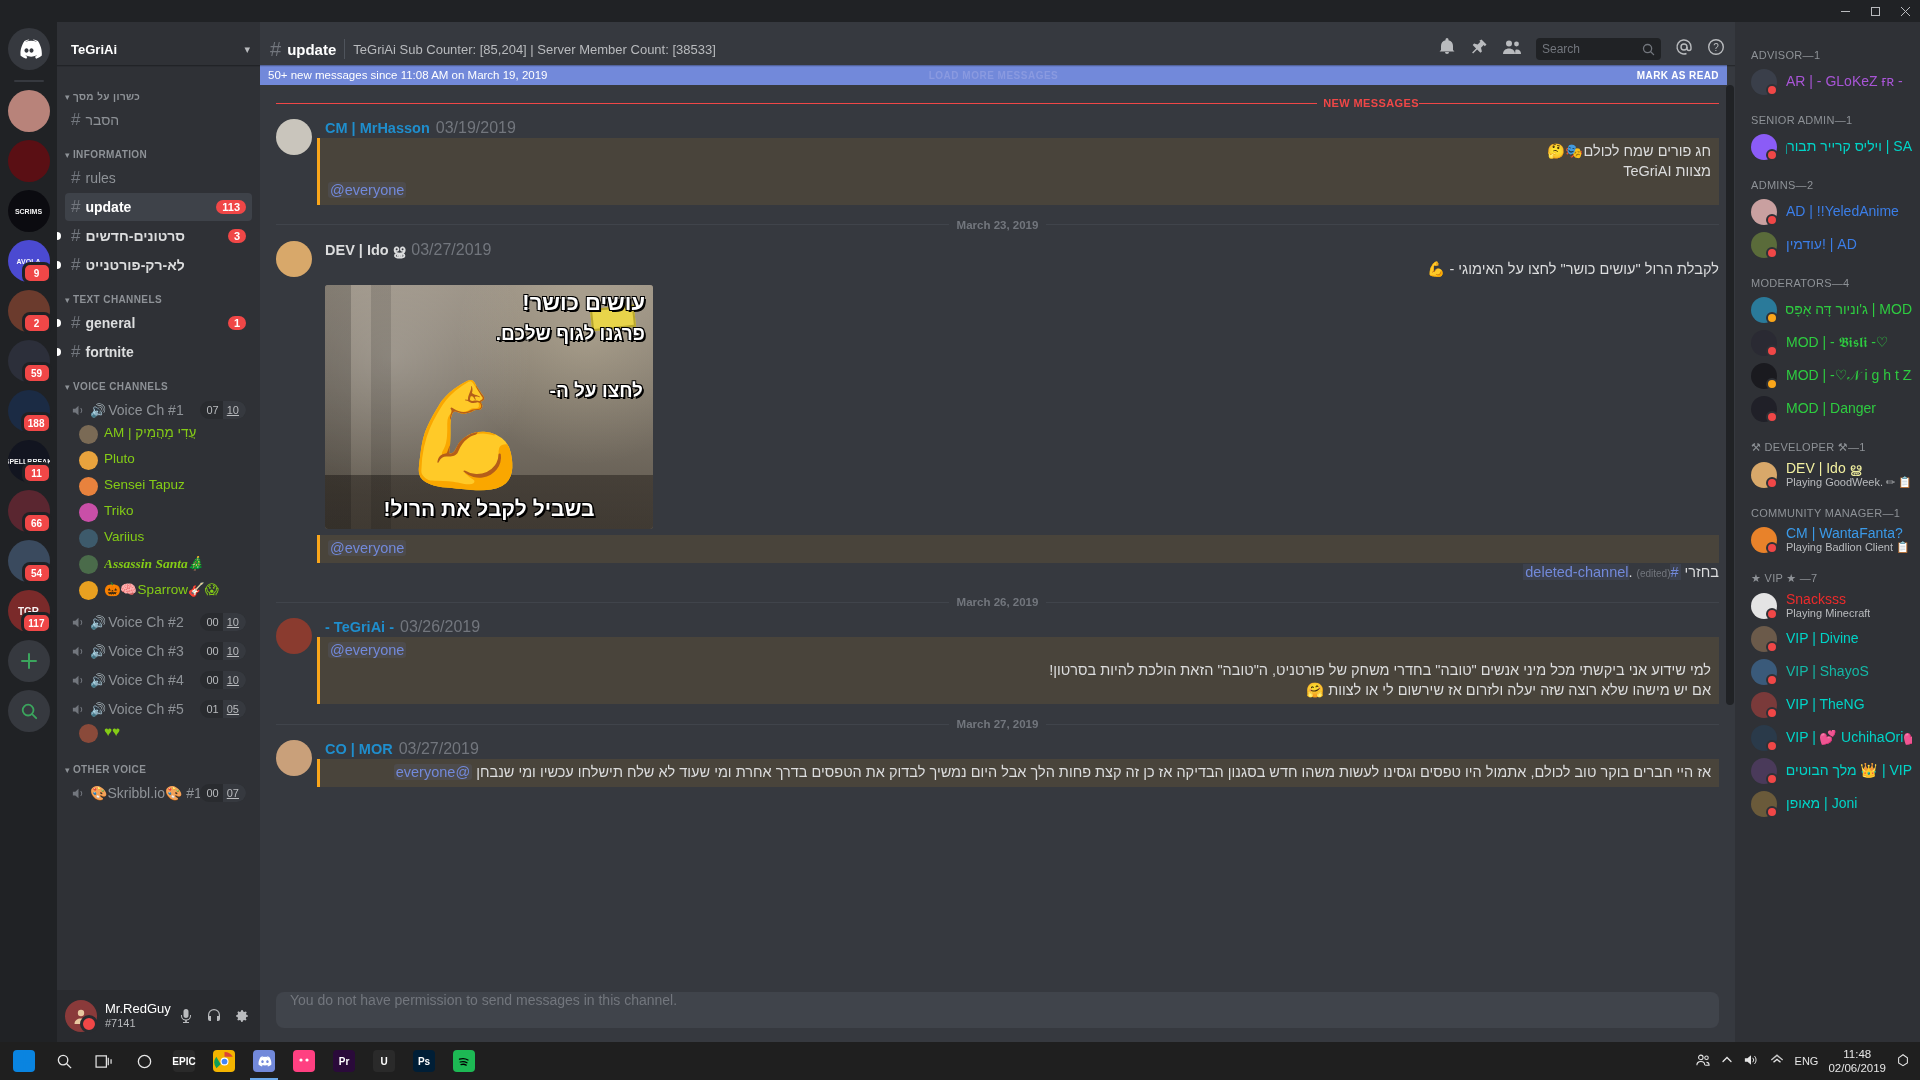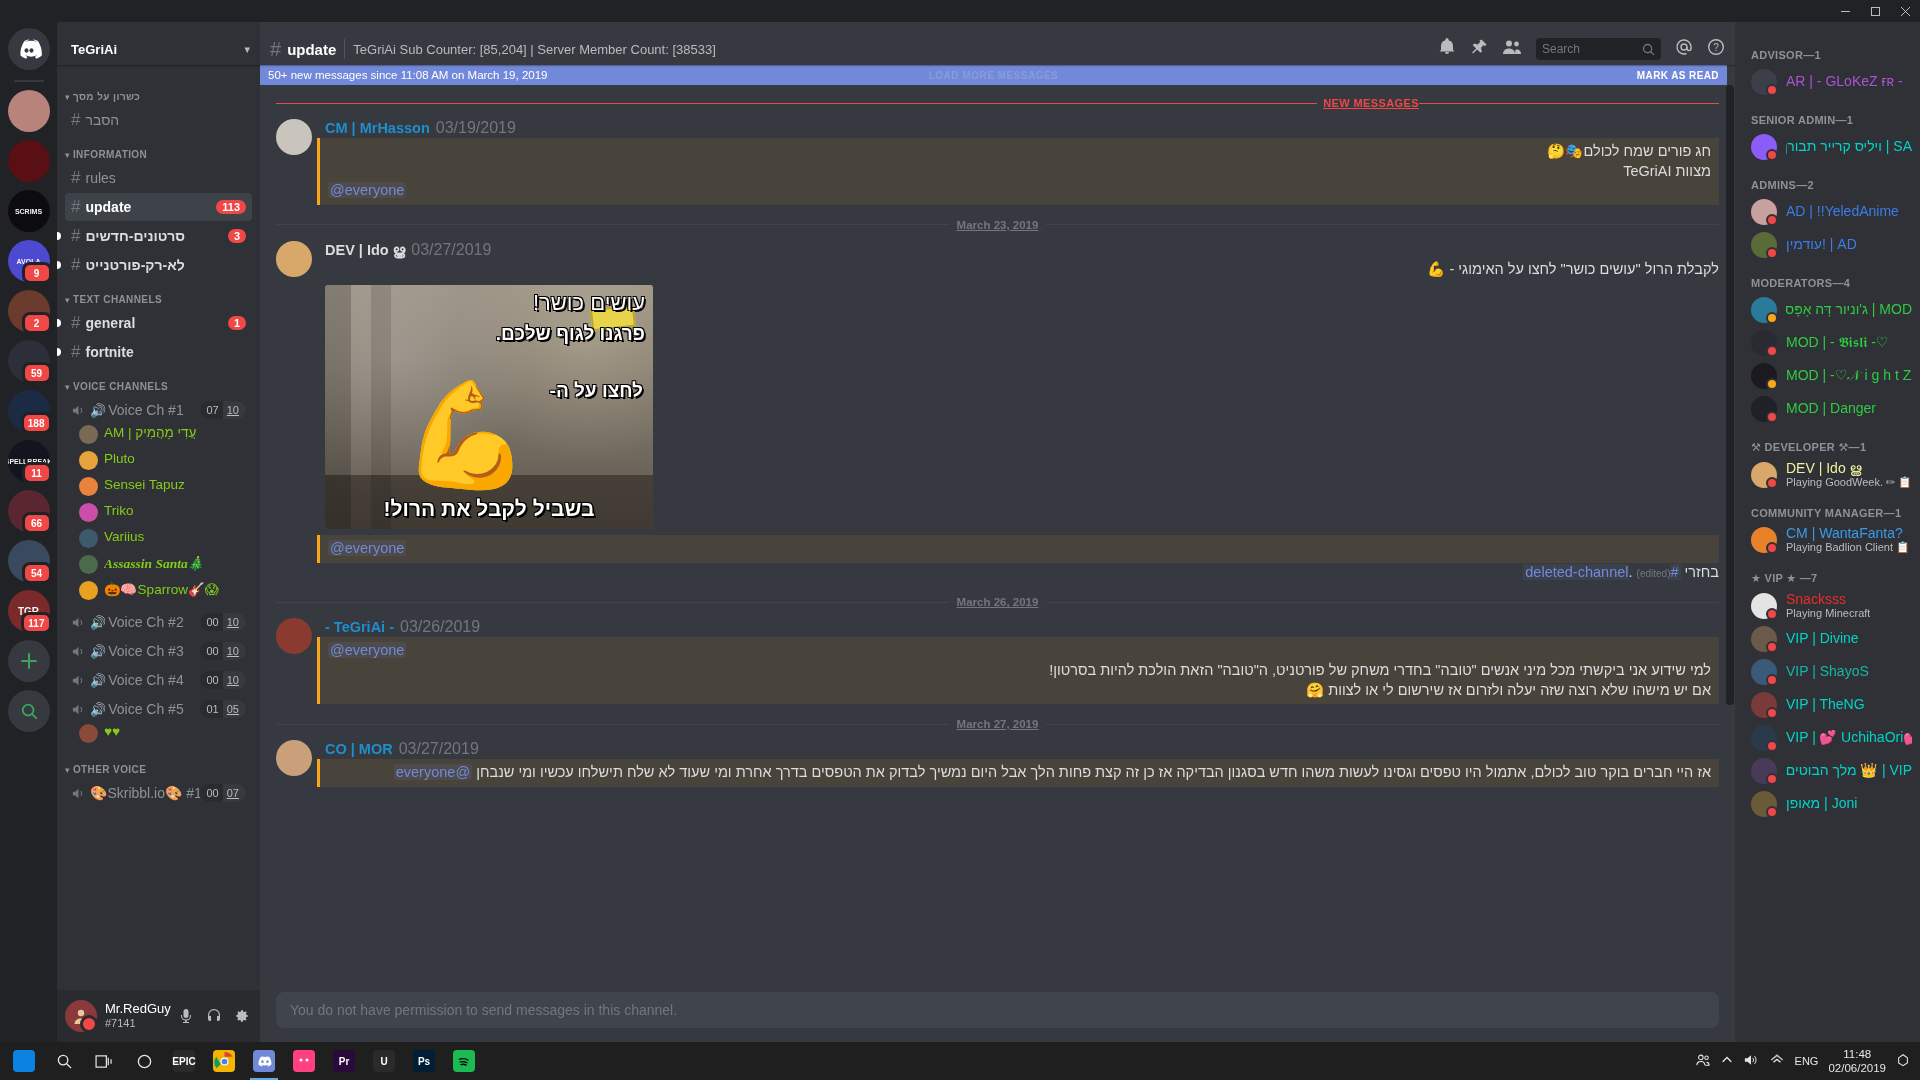--- a/index.html
+++ b/index.html
@@ -145,21 +145,21 @@
     height: 20px; flex: 0 0 20px; background: #7289da; color: #fff; font-size: 11.5px;
     display: flex; align-items: center; justify-content: space-between; padding: 0 8px;
     position: relative; margin: 0 8px 0 0;
   }
   .newbar .loadmore { position: absolute; left: 50%; transform: translateX(-50%);
     font-size: 10px; letter-spacing: .5px; color: #8a9ae0; font-weight: 600; }
   .newbar .mark { font-size: 10px; font-weight: 700; letter-spacing: .4px; }
 
   .messages { flex: 1; position: relative; overflow: hidden; padding-bottom: 4px; }
   .divider-red, .divider-gray {
-    display: flex; align-items: center; margin: 12px 16px 0 16px; font-size: 11px; font-weight: 600; text-decoration: underline;
+    display: flex; align-items: center; margin: 12px 16px 0 16px; font-size: 11px; font-weight: 600;
   }
   .divider-red { color: #f04747; }
   .divider-red .ln { flex: 1; height: 1px; background: #f04747; }
   .divider-red .tx { padding-left: 6px; letter-spacing: .4px; }
   .divider-gray { color: #72767d; justify-content: center; gap: 0; }
   .divider-gray .ln { flex: 1; height: 1px; background: #40444b; }
   .divider-gray .tx { padding: 0 8px; font-size: 11.5px; }
 
   .msg { display: flex; padding: 10px 16px 2px 16px; gap: 13px; }
   .msg .ava { width: 36px; height: 36px; border-radius: 50%; flex: 0 0 36px; overflow: hidden;
@@ -190,40 +190,40 @@
       linear-gradient(180deg, #9a9184 0%, #7f776b 45%, #5d564c 100%);
     filter: blur(0.4px);
   }
   .meme .photo::after {
     content:""; position: absolute; inset: 0;
     background:
       linear-gradient(90deg, rgba(0,0,0,.18) 0 8%, transparent 8% 14%, rgba(0,0,0,.12) 14% 20%, transparent 20% 100%),
       linear-gradient(0deg, rgba(40,35,30,.55) 0 22%, transparent 22% 100%);
   }
   .meme .tl { position: absolute; left: 8px; top: 6px; right: 8px; text-align: right; direction: rtl;
-    color: #fff; font-weight: 400; font-size: 22px; text-shadow: 2px 2px 0 #000, -1px -1px 0 #000, 1px -1px 0 #000, -1px 1px 0 #000;
+    color: #fff; font-weight: 700; font-size: 22px; text-shadow: 2px 2px 0 #000, -1px -1px 0 #000, 1px -1px 0 #000, -1px 1px 0 #000;
     line-height: 1.12; }
   .meme .t2 { position: absolute; left: 8px; top: 38px; right: 8px; text-align: right; direction: rtl;
     color: #fff; font-weight: 800; font-size: 19px; text-shadow: 2px 2px 0 #000, -1px -1px 0 #000, 1px -1px 0 #000, -1px 1px 0 #000; }
   .meme .t3 { position: absolute; right: 10px; top: 95px; color: #fff; font-weight: 800; font-size: 19px;
     direction: rtl; text-shadow: 2px 2px 0 #000, -1px -1px 0 #000, 1px -1px 0 #000, -1px 1px 0 #000; }
   .meme .t4 { position: absolute; left: 0; right: 0; bottom: 8px; text-align: center; direction: rtl;
     color: #fff; font-weight: 800; font-size: 21px; text-shadow: 2px 2px 0 #000, -1px -1px 0 #000, 1px -1px 0 #000, -1px 1px 0 #000; }
   .meme .bicep { position: absolute; left: 76px; top: 98px; font-size: 104px; line-height: 1; }
   .meme .yellowbox { position: absolute; right: 18px; top: 22px; width: 44px; height: 22px;
     background: #e8d44a; transform: rotate(-6deg); border: 2px solid #b7a62e; }
 
   .composer {
     margin: 8px 16px 14px 16px; background: #40444b; border-radius: 8px; height: 36px;
-    display: flex; align-items: center; padding: 0 14px; color: #72767d; font-size: 14px;
+    display: flex; padding: 0 14px; color: #72767d; font-size: 14px;
   }
 
   
   .members { width: 185px; flex: 0 0 185px; background: #2f3136; overflow: hidden; padding-top: 11px; }
-  .m-cat { color: #8e9297; font-size: 11px; font-weight: 700; letter-spacing: .3px;
+  .m-cat { color: #8e9297; font-size: 11px; font-weight: 400; letter-spacing: .3px;
     padding: 16px 8px 4px 16px; text-transform: uppercase; }
   .m-row { display: flex; align-items: center; gap: 9px; padding: 1px 8px 1px 16px; height: 33px; }
   .m-ava { width: 26px; height: 26px; border-radius: 50%; flex: 0 0 26px; position: relative; overflow: visible; }
   .m-ava .img { width: 26px; height: 26px; border-radius: 50%; overflow: hidden; display: flex;
     align-items: center; justify-content: center; font-size: 11px; }
   .m-ava .dot { position: absolute; right: -1px; bottom: -1px; width: 8px; height: 8px; border-radius: 50%;
     border: 2.5px solid #2f3136; box-sizing: content-box; }
   .m-info { min-width: 0; line-height: 1.12; }
   .m-name { font-size: 14px; font-weight: 500; white-space: nowrap; overflow: hidden; }
   .m-game { font-size: 11px; color: #b9bbbe; white-space: nowrap; overflow: hidden; }

